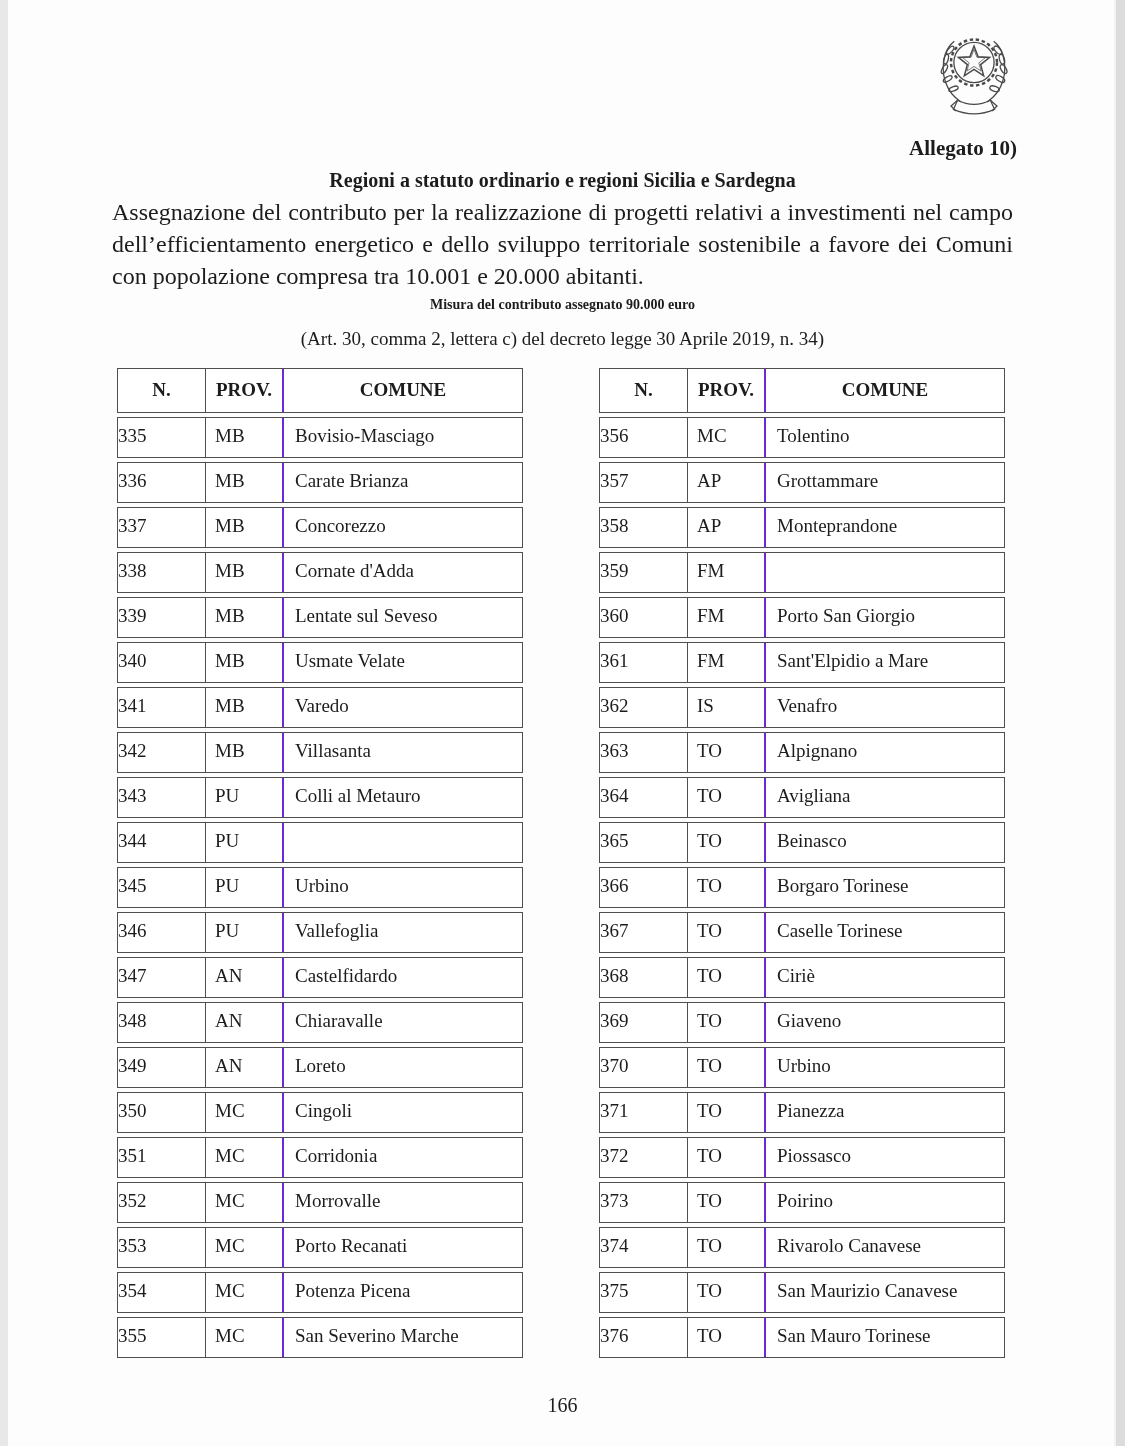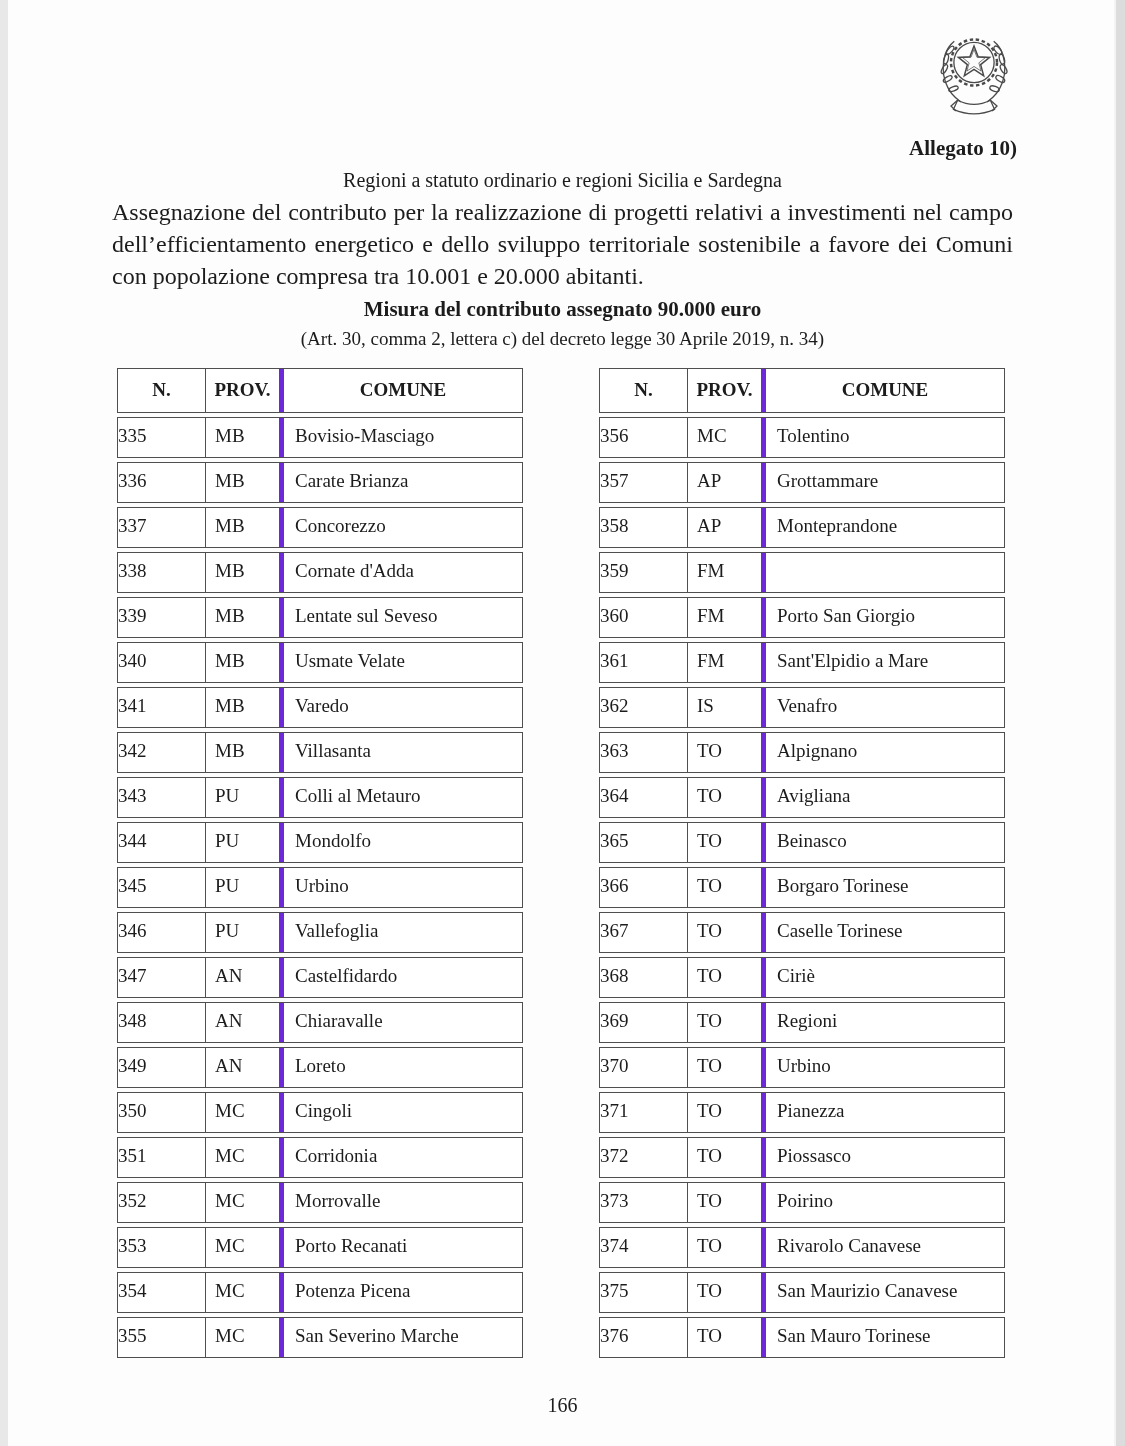--- a/index.html
+++ b/index.html
@@ -21,48 +21,48 @@
   }
   .emblem {
     position: absolute; top: 28px; left: 932px; width: 84px; height: 92px;
   }
   .allegato {
     position: absolute; top: 136px; left: 0; right: 108px;
     text-align: right; font-weight: bold; font-size: 21px;
   }
   .doc-title {
     position: absolute; top: 169px; left: 112px; width: 901px;
-    text-align: center; font-weight: normal; font-size: 20px;
+    text-align: center; font-weight: bold; font-size: 20px;
   }
   .intro {
     position: absolute; top: 196px; left: 112px; width: 901px;
     font-size: 24px; line-height: 32px; text-align: justify;
   }
   .measure-title {
     position: absolute; top: 297px; left: 112px; width: 901px;
-    text-align: center; font-weight: bold; font-size: 21px;
+    text-align: center; font-weight: bold; font-size: 14px;
   }
   .measure-ref {
     position: absolute; top: 328px; left: 112px; width: 901px;
     text-align: center; font-size: 19px;
   }
   .tables {
     position: absolute; top: 368px; left: 117px;
     display: flex; gap: 76px;
   }
   .table { width: 406px; }
   .thead, .trow {
     display: flex; border: 1px solid #4f4f4f; margin-bottom: 4px;
     box-sizing: border-box; background: #fff;
   }
   .thead { height: 45px; font-weight: bold; }
   .trow  { height: 41px; }
   .cell  { box-sizing: border-box; font-size: 19px; padding-top: 7px; overflow: hidden; white-space: nowrap; }
   .cell.n     { width: 88px; border-right: 1px solid #4f4f4f; padding-right: 29px; }
-  .cell.prov  { width: 78px; border-right: 5px solid #6d28d9; padding-left: 9px; }
+  .cell.prov  { width: 78px; border-right: 2px solid #6d28d9; padding-left: 9px; }
   .cell.comune{ flex: 1; padding-left: 11px; }
   .thead .cell { text-align: center; padding: 10px 0 0 0; }
   .page-number {
     position: absolute; top: 1385px; left: 0; width: 1125px;
     text-align: center; font-size: 20px; margin-top: 9px;
   }
 </style>
 </head>
 <body>
 
@@ -158,21 +158,20 @@
           <div class="cell comune">Villasanta</div>
         </div>
         <div class="trow">
           <div class="cell n">343</div>
           <div class="cell prov">PU</div>
           <div class="cell comune">Colli al Metauro</div>
         </div>
         <div class="trow">
           <div class="cell n">344</div>
           <div class="cell prov">PU</div>
-          <div class="cell comune">Mondolfo</div>
         </div>
         <div class="trow">
           <div class="cell n">345</div>
           <div class="cell prov">PU</div>
           <div class="cell comune">Urbino</div>
         </div>
         <div class="trow">
           <div class="cell n">346</div>
           <div class="cell prov">PU</div>
           <div class="cell comune">Vallefoglia</div>
@@ -292,21 +291,21 @@
           <div class="cell comune">Caselle Torinese</div>
         </div>
         <div class="trow">
           <div class="cell n">368</div>
           <div class="cell prov">TO</div>
           <div class="cell comune">Ciriè</div>
         </div>
         <div class="trow">
           <div class="cell n">369</div>
           <div class="cell prov">TO</div>
-          <div class="cell comune">Regioni</div>
+          <div class="cell comune">Giaveno</div>
         </div>
         <div class="trow">
           <div class="cell n">370</div>
           <div class="cell prov">TO</div>
           <div class="cell comune">Urbino</div>
         </div>
         <div class="trow">
           <div class="cell n">371</div>
           <div class="cell prov">TO</div>
           <div class="cell comune">Pianezza</div>

